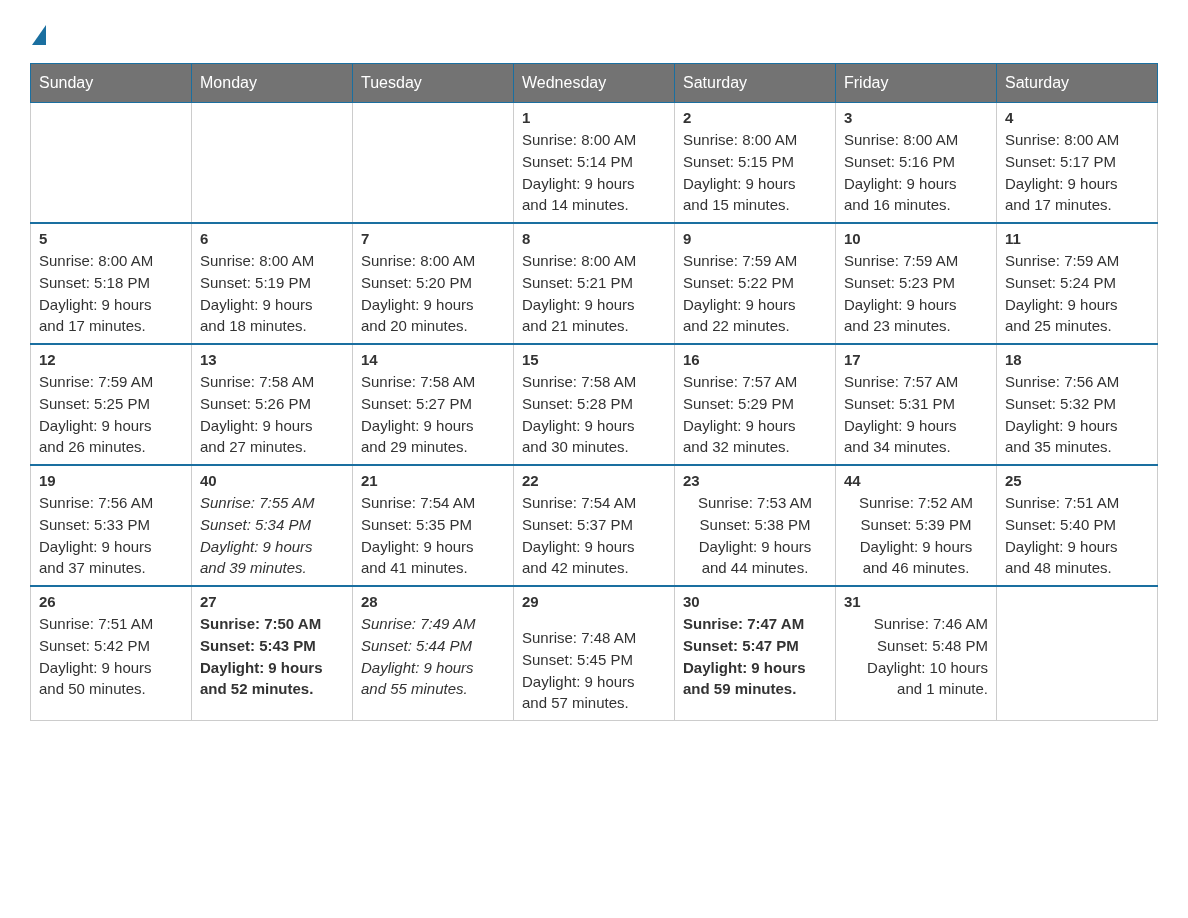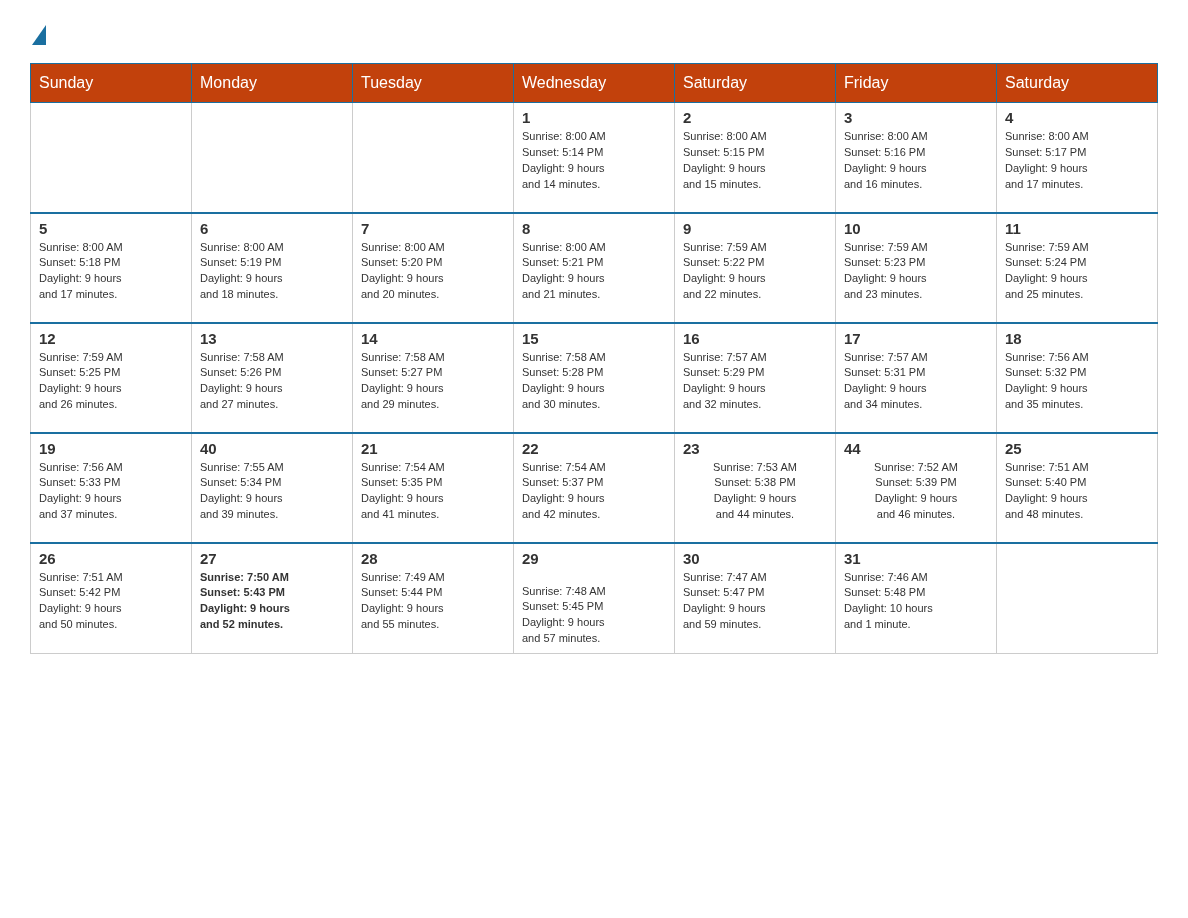--- a/index.html
+++ b/index.html
@@ -59,21 +59,21 @@
       font-size: 22px;
       color: #555;
       margin-top: 6px;
     }
     .calendar-table {
       width: 100%;
       border-collapse: collapse;
       table-layout: fixed;
     }
     .calendar-table th {
-      background-color: #c2410c;
+      background-color: #737373;
       color: #fff;
       padding: 10px 8px;
       text-align: left;
       font-size: 16px;
       font-weight: normal;
       border: 1px solid #1a6fa0;
     }
     .calendar-table td {
       border: 1px solid #ccc;
       vertical-align: top;
@@ -82,21 +82,21 @@
       font-size: 13px;
       color: #333;
     }
     .day-num {
       font-size: 15px;
       font-weight: bold;
       color: #333;
       margin-bottom: 3px;
     }
     .day-info {
-      font-size: 11px;
+      font-size: 15px;
       color: #333;
       line-height: 1.45;
     }
     .empty-cell {
       background: #fff;
     }
     .row-border td {
       border-top: 2px solid #1a6fa0;
     }
   </style>
@@ -268,21 +268,21 @@
       <tr class="row-border">
         <td>
           <div class="day-num">19</div>
           <div class="day-info" style="white-space: pre-line;">Sunrise: 7:56 AM
 Sunset: 5:33 PM
 Daylight: 9 hours
 and 37 minutes.</div>
         </td>
         <td>
           <div class="day-num">40</div>
-          <div class="day-info" style="white-space: pre-line;">Sunrise: 7:55 AM
+          <div class="day-info" style="white-space: pre-line; font-style: italic;">Sunrise: 7:55 AM
 Sunset: 5:34 PM
 Daylight: 9 hours
 and 39 minutes.</div>
         </td>
         <td>
           <div class="day-num">21</div>
           <div class="day-info" style="white-space: pre-line;">Sunrise: 7:54 AM
 Sunset: 5:35 PM
 Daylight: 9 hours
 and 41 minutes.</div>
@@ -326,42 +326,42 @@
         </td>
         <td>
           <div class="day-num">27</div>
           <div class="day-info" style="white-space: pre-line; font-weight: bold;">Sunrise: 7:50 AM
 Sunset: 5:43 PM
 Daylight: 9 hours
 and 52 minutes.</div>
         </td>
         <td>
           <div class="day-num">28</div>
-          <div class="day-info" style="white-space: pre-line;">Sunrise: 7:49 AM
+          <div class="day-info" style="white-space: pre-line; font-style: italic;">Sunrise: 7:49 AM
 Sunset: 5:44 PM
 Daylight: 9 hours
 and 55 minutes.</div>
         </td>
         <td>
           <div class="day-num">29</div>
           <div class="day-info" style="white-space: pre-line; margin-top: 17px;">Sunrise: 7:48 AM
 Sunset: 5:45 PM
 Daylight: 9 hours
 and 57 minutes.</div>
         </td>
         <td>
           <div class="day-num">30</div>
-          <div class="day-info" style="white-space: pre-line;">Sunrise: 7:47 AM
+          <div class="day-info" style="white-space: pre-line; font-weight: bold;">Sunrise: 7:47 AM
 Sunset: 5:47 PM
 Daylight: 9 hours
 and 59 minutes.</div>
         </td>
         <td>
           <div class="day-num">31</div>
-          <div class="day-info" style="white-space: pre-line;">Sunrise: 7:46 AM
+          <div class="day-info" style="white-space: pre-line; text-align: right;">Sunrise: 7:46 AM
 Sunset: 5:48 PM
 Daylight: 10 hours
 and 1 minute.</div>
         </td>
         <td class="empty-cell"></td>
       </tr>
     </tbody>
 </table>
 
 </body></html>

